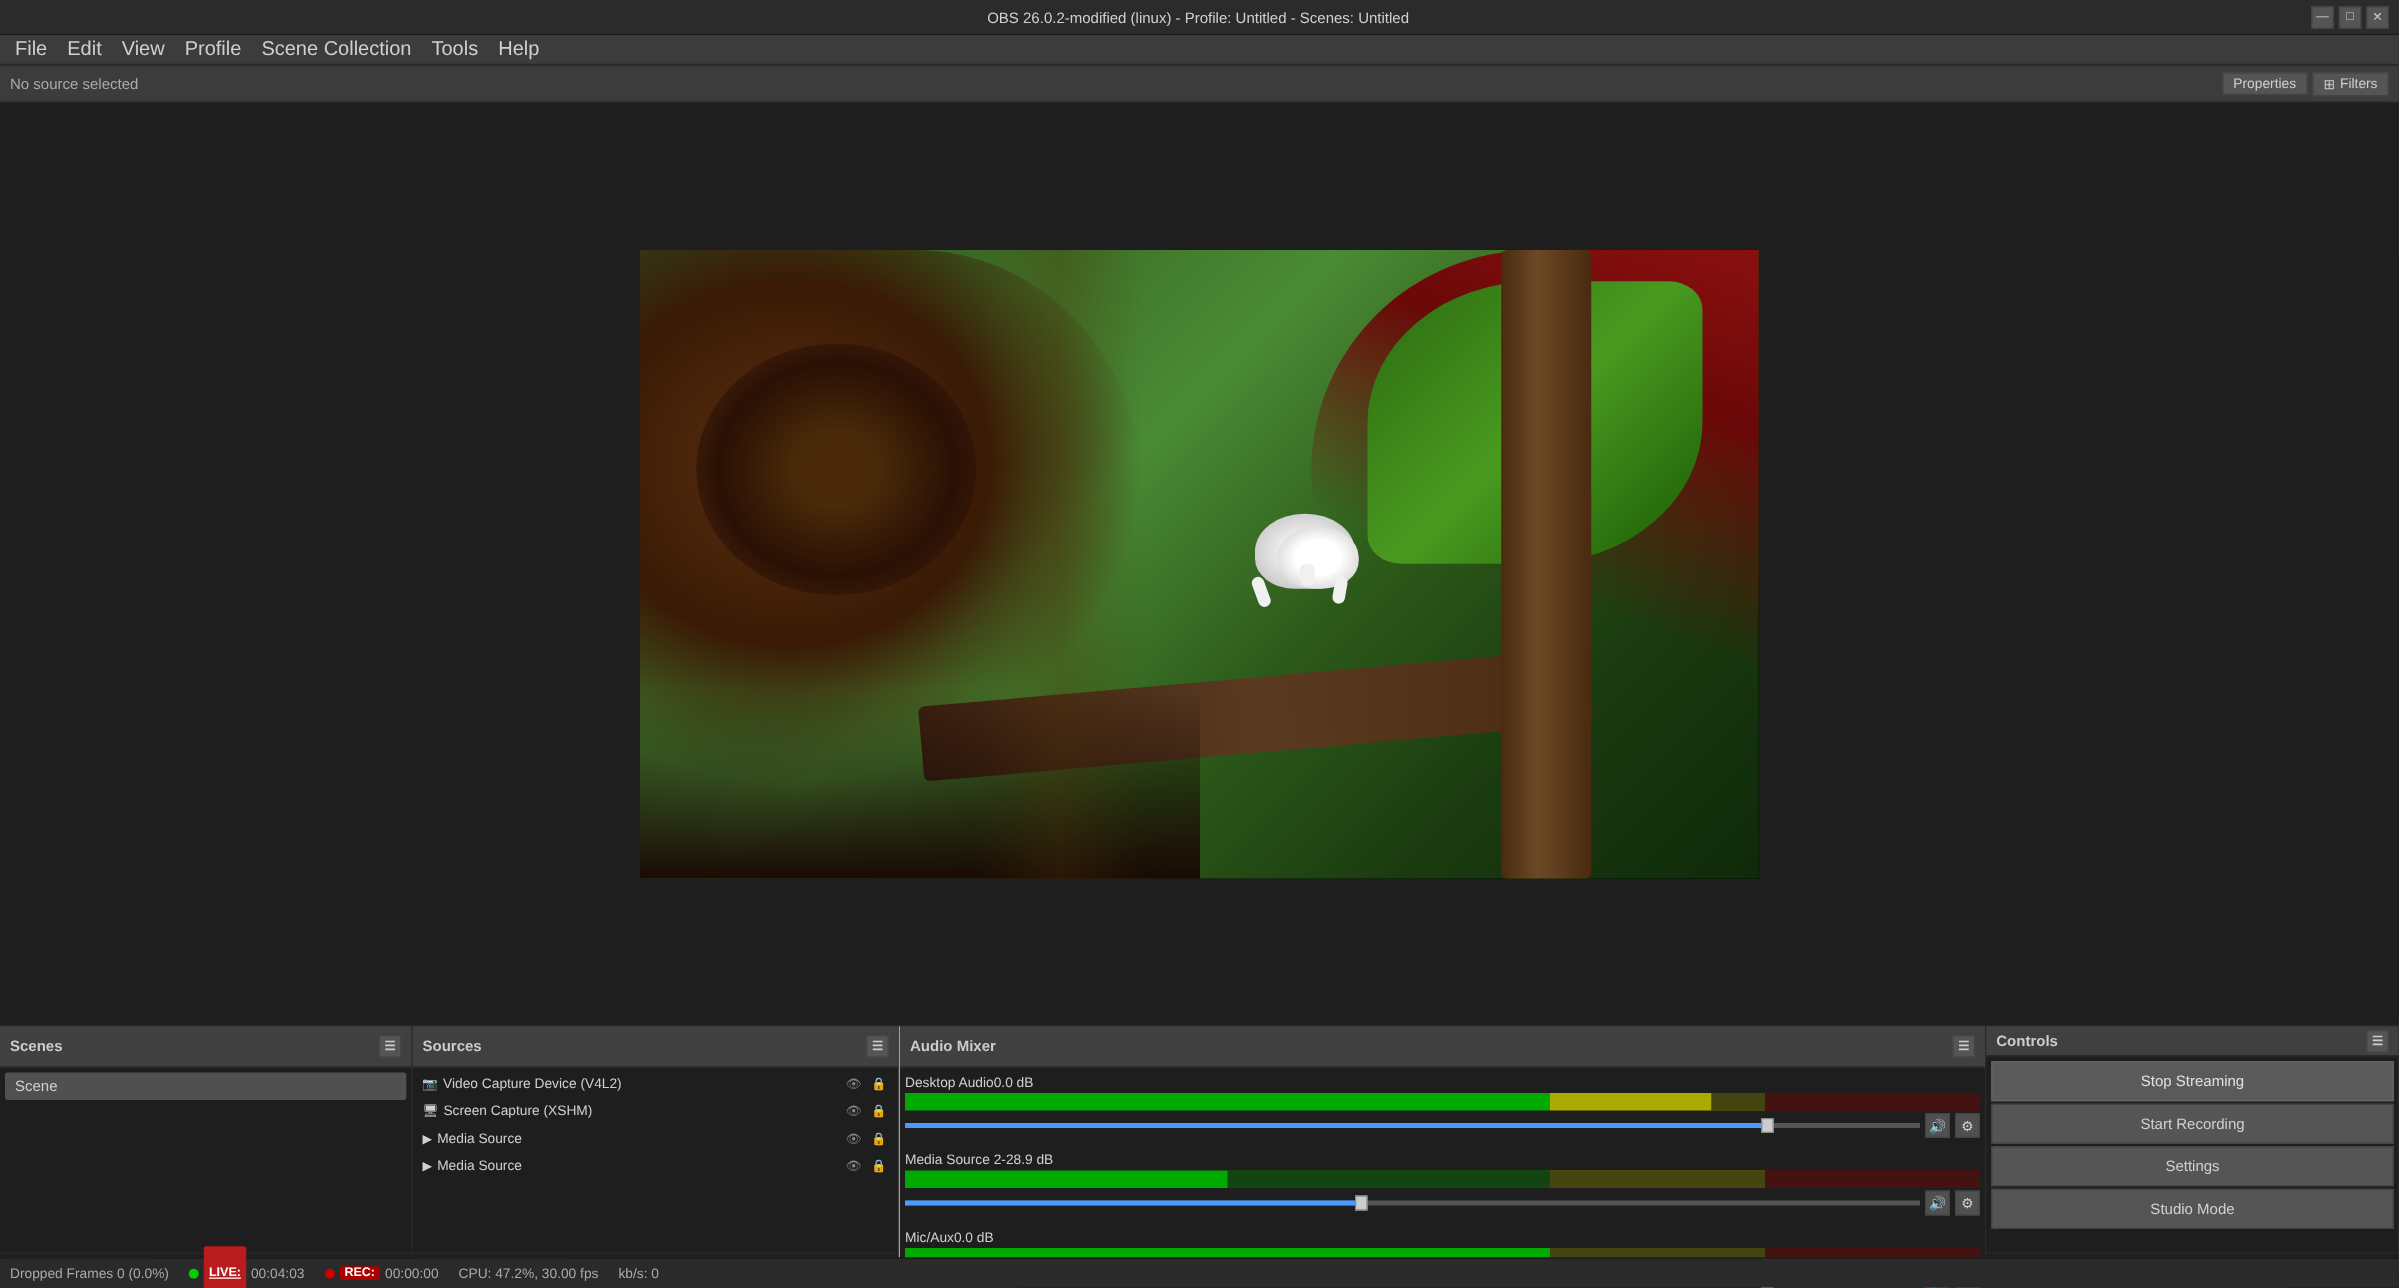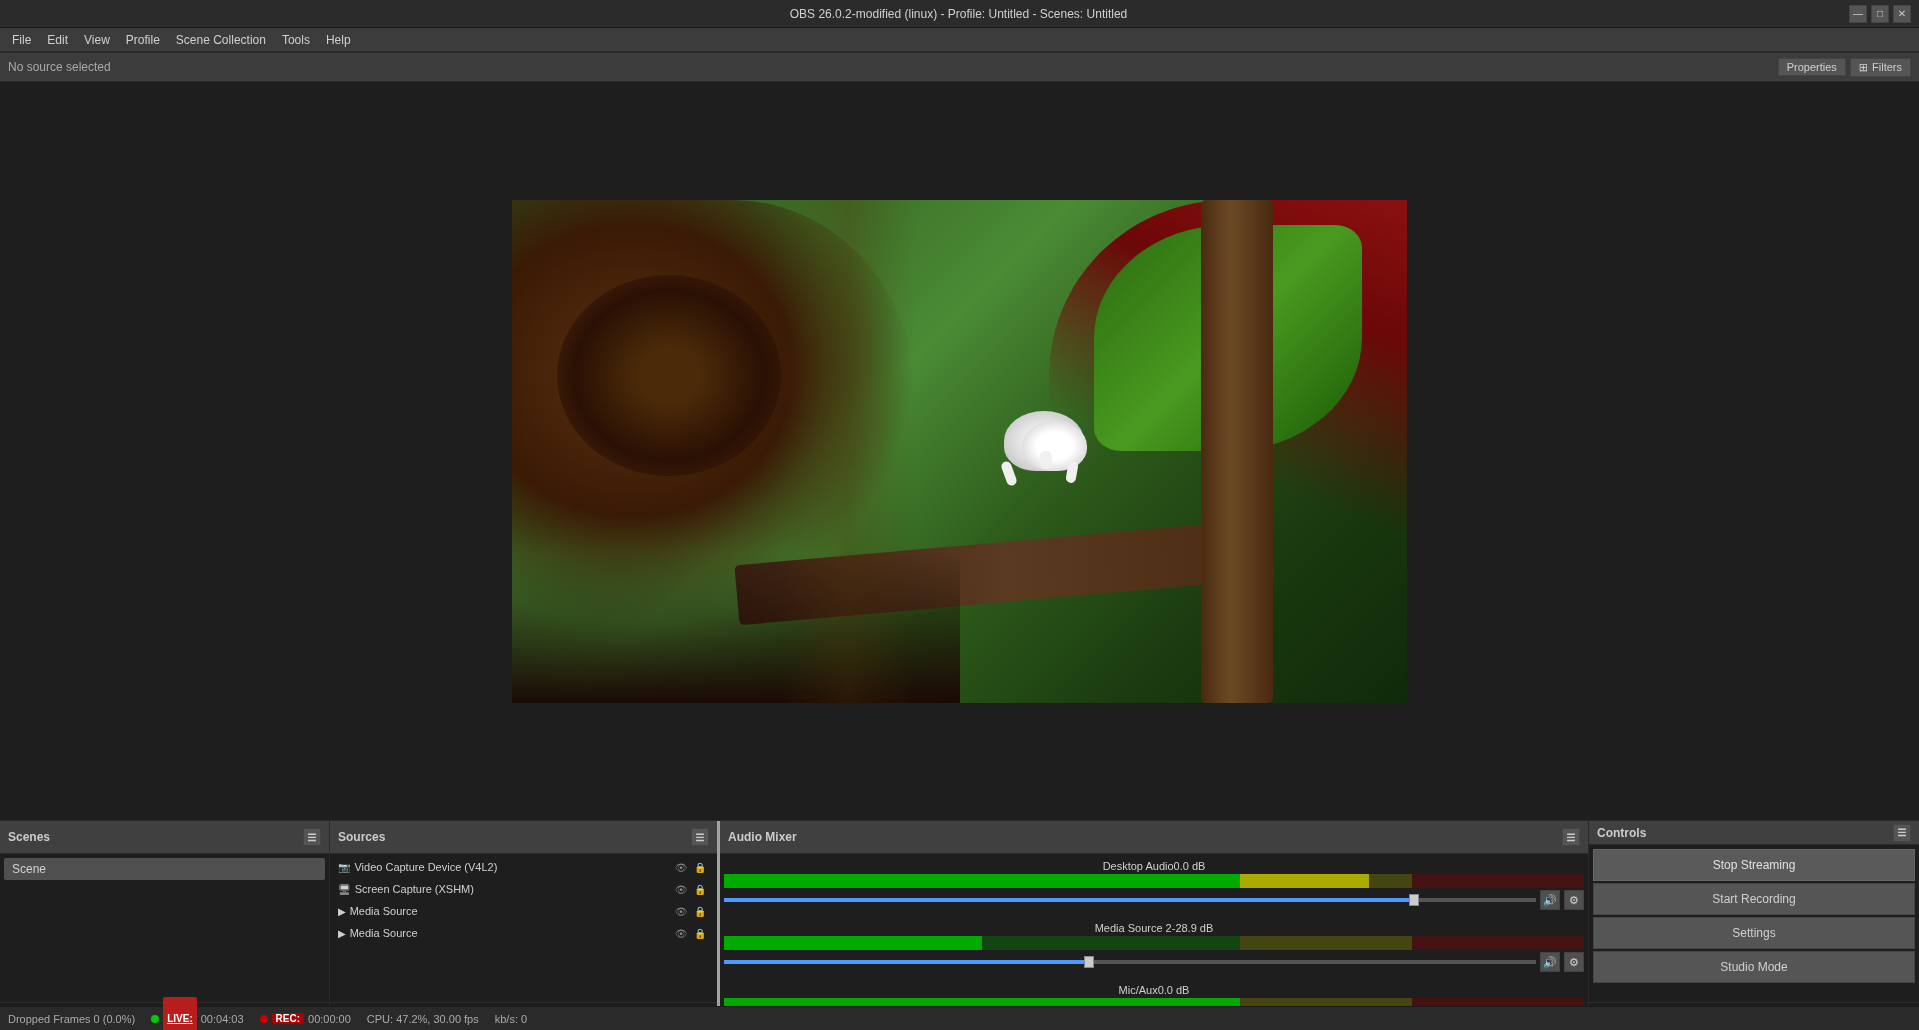--- a/index.html
+++ b/index.html
@@ -53,21 +53,21 @@
       height: 24px;
       display: flex;
       align-items: center;
       padding: 0 4px;
       border-bottom: 1px solid #2a2a2a;
     }
     .menu-item {
       padding: 2px 8px;
       cursor: pointer;
       color: #d0d0d0;
-      font-size: 12px;
+      font-size: 16px;
     }
 
     #preview-canvas {
       width: 895px;
       height: 503px;
       background: #000;
       position: relative;
       overflow: hidden;
     }
 
@@ -250,21 +250,21 @@
       padding: 4px;
       overflow-y: auto;
     }
     .audio-channel {
       margin-bottom: 8px;
       padding: 2px 0;
     }
     .audio-channel-header {
       display: flex;
       align-items: center;
-      justify-content: center;
+      justify-content: flex-start;
       margin-bottom: 2px;
     }
     .audio-channel-name {
       font-size: 11px;
       color: #d0d0d0;
     }
     .audio-db-value {
       font-size: 11px;
       color: #d0d0d0;
     }
@@ -453,21 +453,21 @@
       flex-direction: column;
     }
 
     
     .scenes-panel-bottom {
       width: 330px;
       border-right: 1px solid #2a2a2a;
     }
     .sources-panel-bottom {
       width: 390px;
-      border-right: 3px solid #a3a3a3;
+      border-right: 1px solid #a3a3a3;
     }
     .audio-panel-bottom {
       flex: 1;
       border-right: 1px solid #2a2a2a;
     }
     .controls-panel-bottom {
       width: 330px;
     }
   </style>
 </head>

